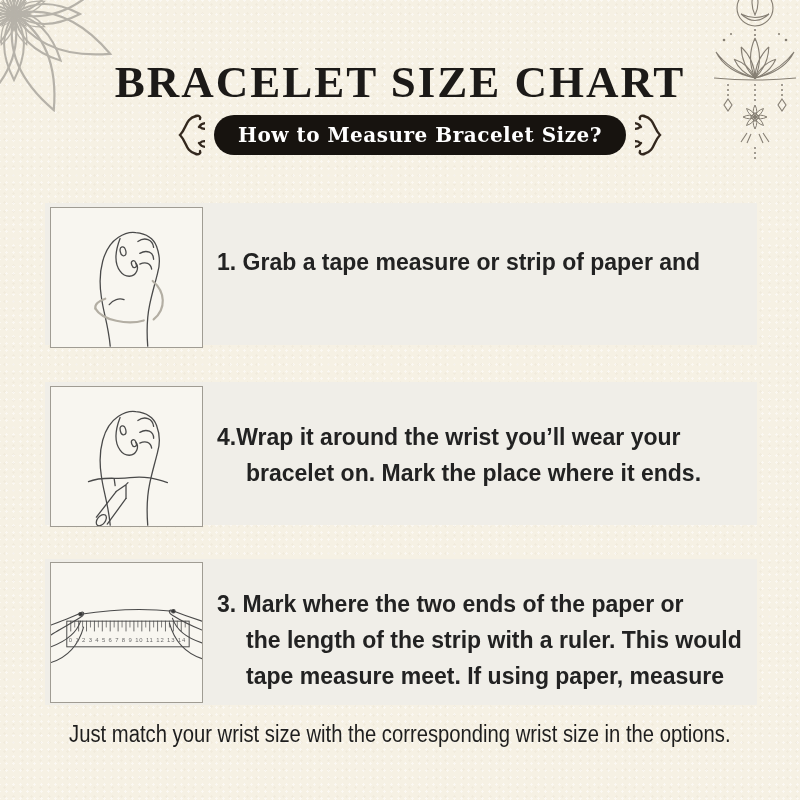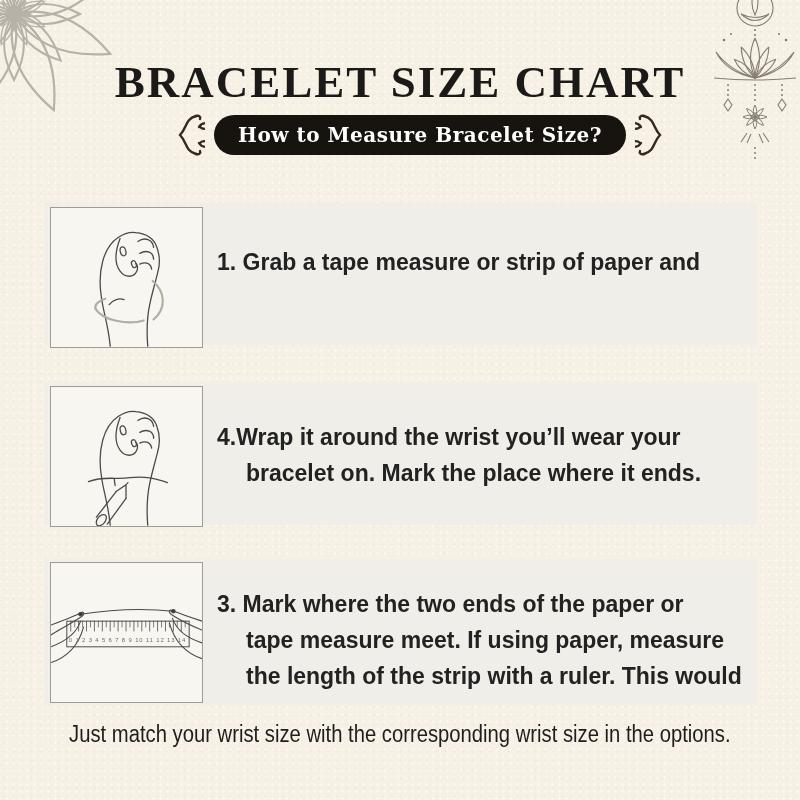--- a/index.html
+++ b/index.html
@@ -273,21 +273,21 @@
 
   <div class="steptext t1">
       <div class="line-first">1. Grab a tape measure or strip of paper and</div>
     </div>
   <div class="steptext t2">
       <div class="line-first">4.Wrap it around the wrist you’ll wear your</div>
       <div class="line-cont">bracelet on. Mark the place where it ends.</div>
     </div>
   <div class="steptext t3">
       <div class="line-first">3. Mark where the two ends of the paper or</div>
+      <div class="line-cont">the length of the strip with a ruler. This would</div>
       <div class="line-cont">tape measure meet. If using paper, measure</div>
-      <div class="line-cont">the length of the strip with a ruler. This would</div>
     </div>
 
   <div class="footer">
     <span class="condensed">Just match your wrist size with the corresponding wrist size in the options.</span>
   </div>
 
 </div>
 
 </body></html>

